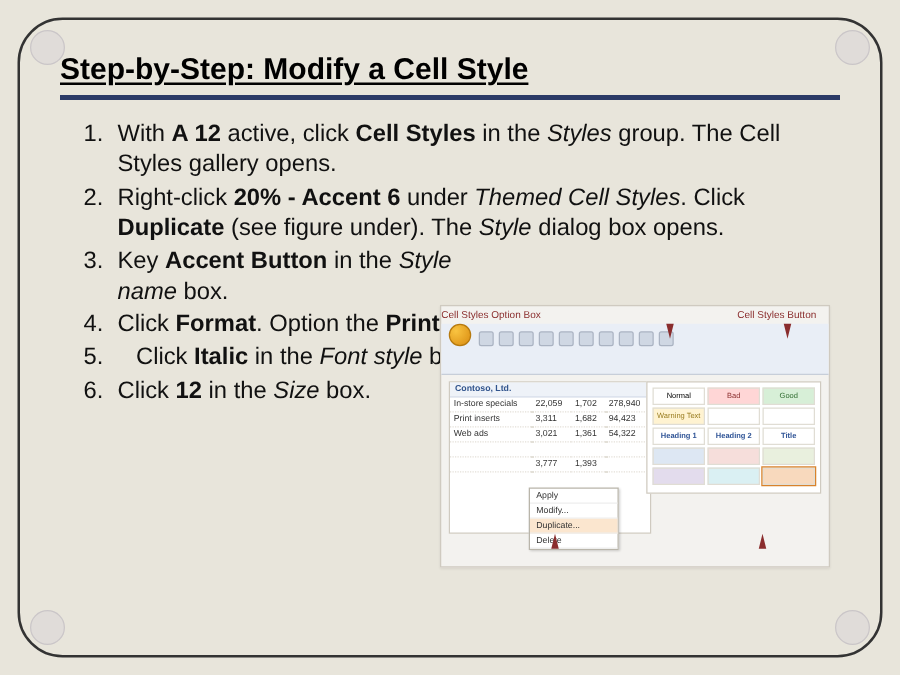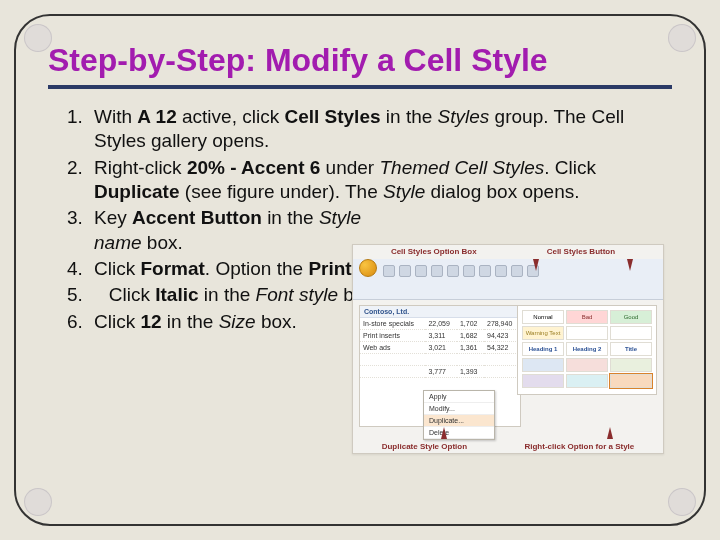--- a/index.html
+++ b/index.html
@@ -36,23 +36,24 @@
     border-radius: 50%;
     background: rgba(200,195,210,0.25);
     border: 1px solid rgba(140,130,150,0.25);
   }
   .corner.tl { left: 8px;  top: 8px; }
   .corner.tr { right: 8px; top: 8px; }
   .corner.bl { left: 8px;  bottom: 8px; }
   .corner.br { right: 8px; bottom: 8px; }
 
   .title {
-    font-size: 32px;
+    font-size: 24px;
     font-weight: bold;
-    color: #a21caf;
+    color: #000000;
+    text-decoration: underline;
     text-decoration-thickness: 2px;
     text-underline-offset: 3px;
     margin: 0 0 6px 0;
   }
   .title-rule {
     height: 4px;
     background: #2b3a66;
     margin: 6px 0 16px 0;
   }
   ol.steps {
@@ -79,25 +80,25 @@
     border: 1px solid #cfcac0;
     box-shadow: 0 1px 2px rgba(0,0,0,0.08);
     font-size: 8px;
     box-sizing: border-box;
     overflow: hidden;
   }
   .fig-topcallouts {
     position: absolute;
     top: 2px; left: 0; right: 0;
     display: flex;
-    justify-content: center;
+    justify-content: space-between;
     gap: 30px;
     padding-right: 10px;
     color: #8a2d2d;
-    font-weight: bold;
+    font-weight: normal;
   }
   .fig-topcallouts .c1 { margin-right: 40px; }
   .fig-orb {
     position: absolute;
     left: 6px; top: 14px;
     width: 16px; height: 16px;
     border-radius: 50%;
     background: radial-gradient(circle at 30% 30%, #f9c441, #d98b10);
     border: 1px solid #b77a0e;
   }
@@ -337,20 +338,16 @@
 
       <div class="fig-context">
         <div>Apply</div>
         <div>Modify...</div>
         <div class="sel">Duplicate...</div>
         <div>Delete</div>
       </div>
 
       <div class="fig-arrow arrow-co3"></div>
       <div class="fig-arrow arrow-co4"></div>
-      <div class="fig-bottom">
-        <span>Duplicate Style Option</span>
-        <span>Right-click Option for a Style</span>
-      </div>
     </div>
 
   </div>
 </div>
 
 </body></html>

